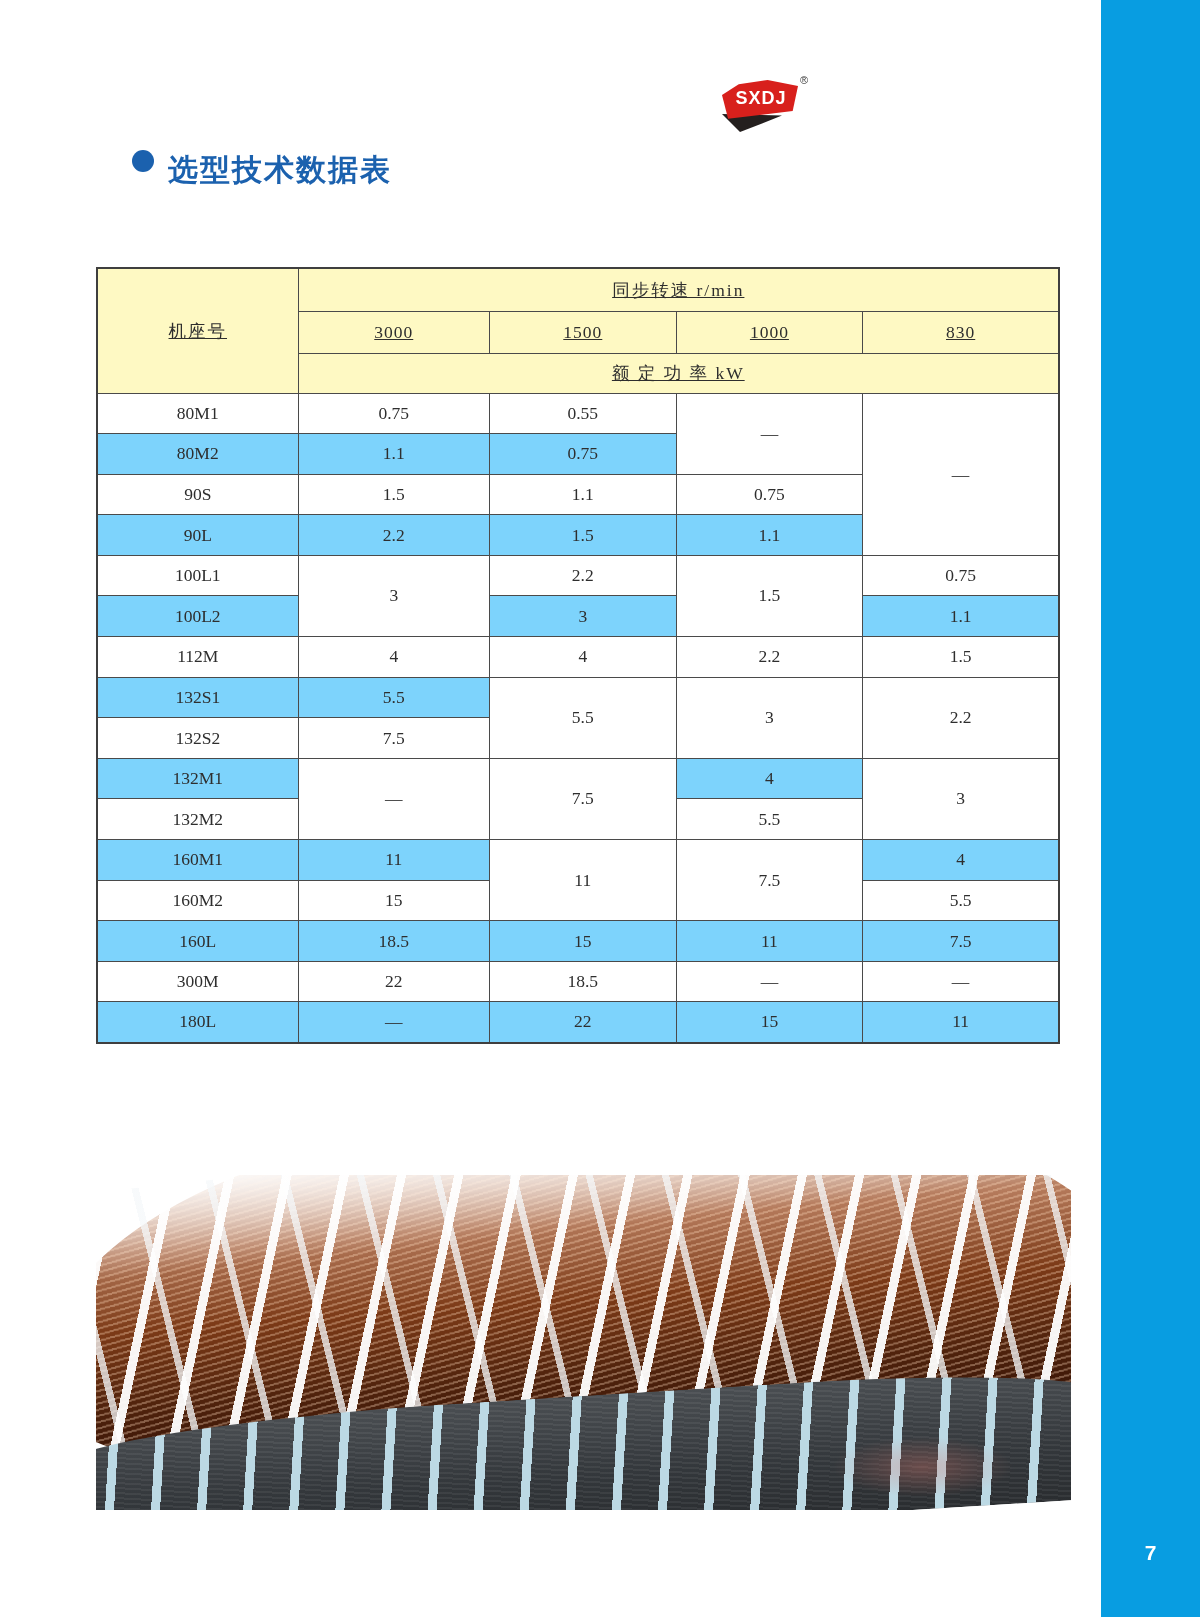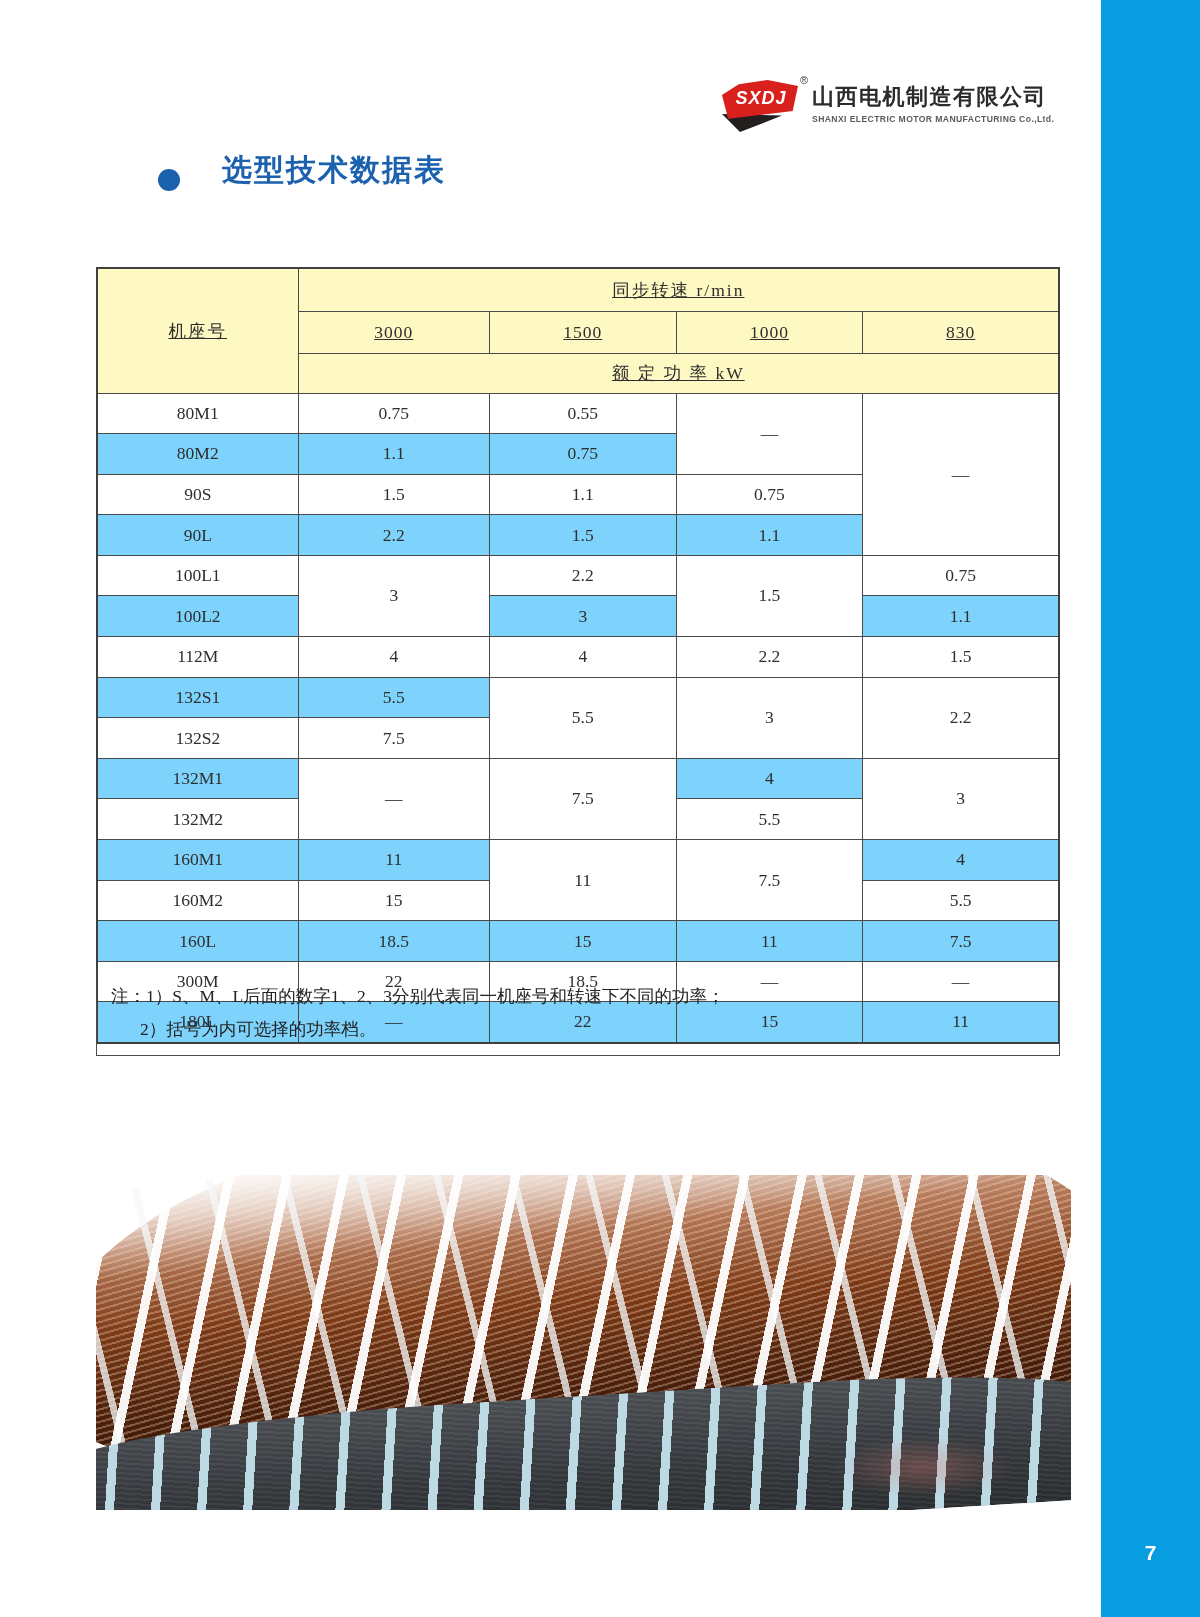--- a/index.html
+++ b/index.html
@@ -13,28 +13,28 @@
               color:#ffffff; font-size:21px; font-weight:bold; }
 
   
   .logo-wrap { position:absolute; top:72px; left:720px; width:330px; display:flex; align-items:center; }
   .logo-mark { position:relative; width:84px; height:62px; flex:0 0 auto; }
   .logo-flag { position:absolute; left:2px; top:8px; width:76px; height:42px; background:#d8201c;
                clip-path:polygon(0 36%, 22% 10%, 60% 0, 100% 14%, 93% 74%, 8% 92%); }
   .logo-shadow { position:absolute; left:2px; top:40px; width:60px; height:20px; background:#241f1e;
                clip-path:polygon(0 10%, 100% 18%, 30% 100%); }
   .logo-text { position:absolute; left:8px; top:16px; width:66px; text-align:center;
-               color:#ffffff; font-size:18px; font-weight:bold; font-style:italic; letter-spacing:1px; }
+               color:#ffffff; font-size:18px; font-weight:bold; letter-spacing:1px; }
   .logo-reg { position:absolute; left:80px; top:2px; font-size:11px; color:#3a3a3a; }
   .company { margin-left:8px; }
   .company-cn { font-size:22px; font-weight:bold; color:#2b2b2b; letter-spacing:1.5px; white-space:nowrap; }
   .company-en { font-size:8.6px; font-weight:bold; color:#5a5a5a; letter-spacing:0.4px; margin-top:2px; white-space:nowrap; }
 
   
-  .section-head { position:absolute; left:158px; top:150px; display:flex; align-items:flex-end;gap:28px; }
+  .section-head { position:absolute; left:132px; top:150px; display:flex; align-items:flex-start; }
   .bullet { width:22px; height:22px; border-radius:50%; background:#1b61ae; flex:0 0 auto; }
   .section-title { margin-left:14px; font-size:30px; font-weight:bold; color:#1b61ae; letter-spacing:2px; }
 
   
   .caption { position:absolute; left:96px; top:216px; width:964px; text-align:center;
              font-family:"Liberation Serif","DejaVu Serif",serif; font-size:24px; font-weight:600;
              color:#1a1a1a; letter-spacing:1px; }
 
   
   .tbl-wrap { position:absolute; left:96px; top:267px; width:964px; }
@@ -88,24 +88,20 @@
     <div class="page-num">7</div>
   </div>
 
   <div class="logo-wrap">
     <div class="logo-mark">
       <div class="logo-shadow"></div>
       <div class="logo-flag"></div>
       <div class="logo-text">SXDJ</div>
       <div class="logo-reg">®</div>
     </div>
-    <div class="company">
-      <div class="company-cn">山西电机制造有限公司</div>
-      <div class="company-en">SHANXI ELECTRIC MOTOR MANUFACTURING Co.,Ltd.</div>
-    </div>
   </div>
 
   <div class="section-head">
     <div class="bullet"></div>
     <div class="section-title">选型技术数据表</div>
   </div>
 
 
   <div class="tbl-wrap">
     <table>
@@ -227,24 +223,20 @@
             <th class="shaded">180L</th>
             <td class="shaded">—</td>
             <td class="shaded">22</td>
             <td class="shaded">15</td>
             <td class="shaded">11</td>
           </tr>
         </tbody>
     </table>
   </div>
 
-  <div class="notes">
-    <div class="l1">注：1）S、M、L后面的数字1、2、3分别代表同一机座号和转速下不同的功率；</div>
-    <div class="l2">2）括号为内可选择的功率档。</div>
-  </div>
 
   <div class="photo">
     <div class="coil-band"></div>
     <div class="straps2"></div>
     <div class="straps1"></div>
     <div class="core"></div>
     <div class="core-glow"></div>
   </div>
 
 </div>

